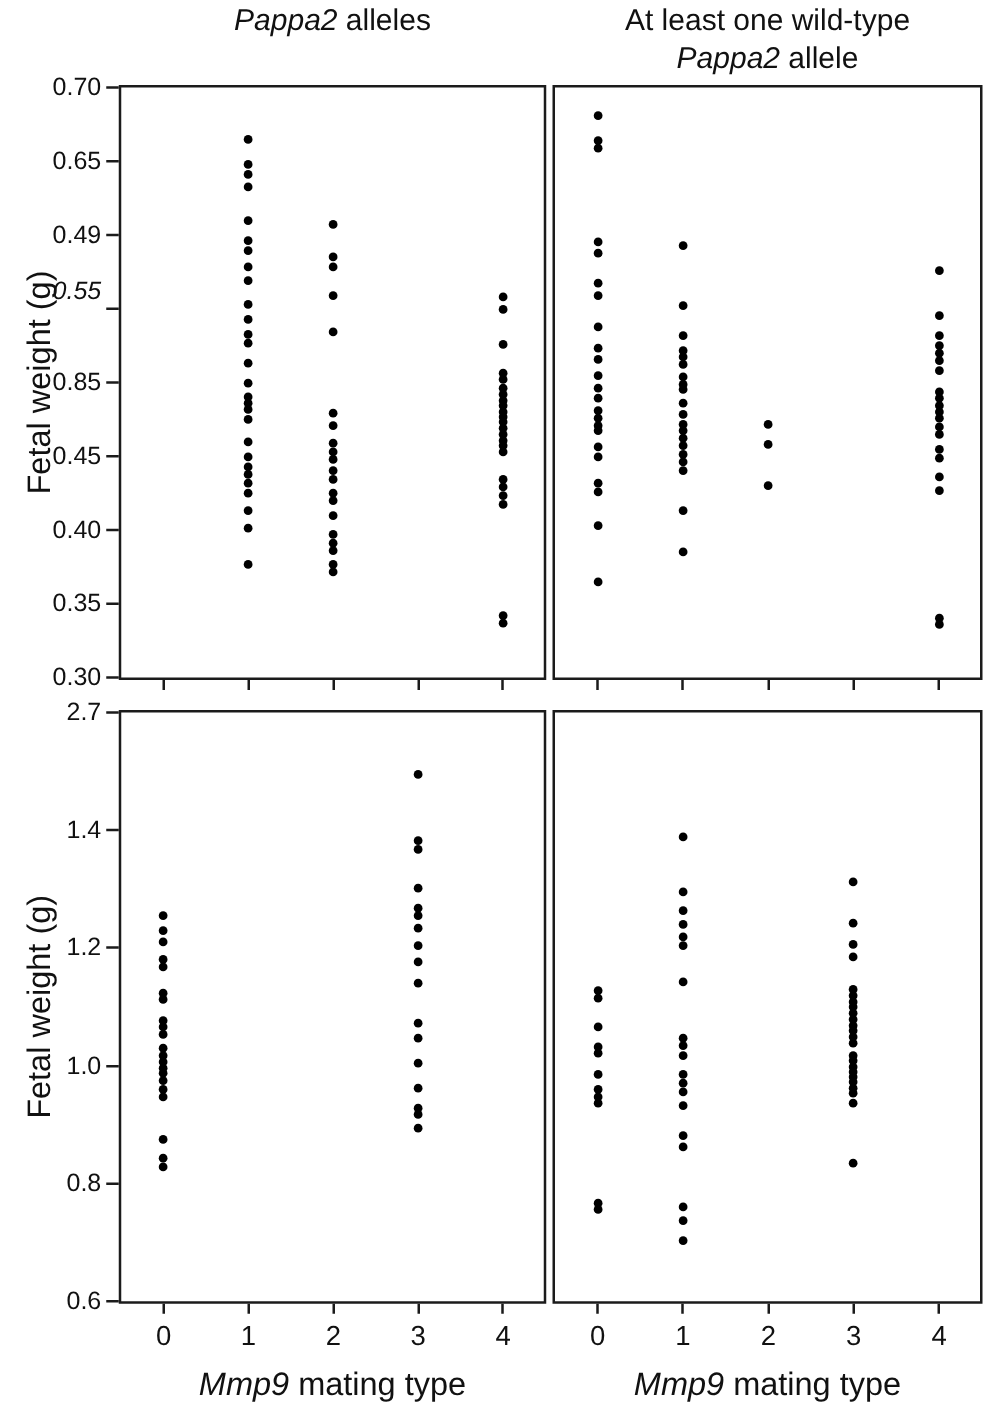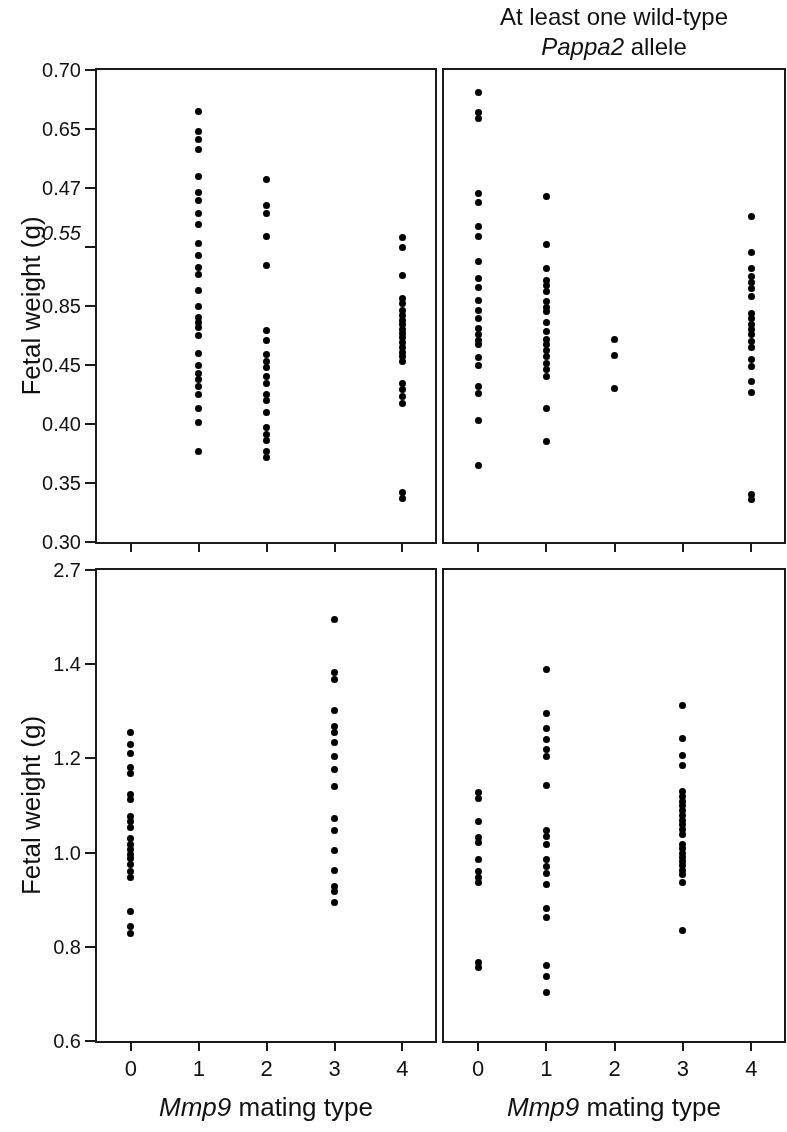--- a/index.html
+++ b/index.html
@@ -31,20 +31,21 @@
     position:absolute;text-align:center;font-size:26px;line-height:30px;color:#111;white-space:nowrap;
   }
   i{font-style:italic;}
 </style>
 </head>
 <body>
 
 <div class="fig">
 
   <div class="col-title" style="left:95px;top:2px;width:342px;">
+    <div><i>Pappa2</i><span> alleles</span></div>
   </div>
   <div class="col-title" style="left:442px;top:2px;width:344px;">
     <div>At least one wild-type</div>
     <div><i>Pappa2</i><span> allele</span></div>
   </div>
 
   <div class="ylab" style="left:16px;top:544px;width:476px;">Fetal weight (g)</div>
   <div class="ylab" style="left:16px;top:1043px;width:475px;">Fetal weight (g)</div>
 
   <div class="xlab" style="left:95px;top:1092px;width:342px;"><i>Mmp9</i><span> mating type</span></div>
@@ -54,21 +55,21 @@
     <div class="tick" style="left: 129.91px; top: 544px; width: 2px; height: 8px;"></div>
     <div class="tick" style="left: 197.797px; top: 544px; width: 2px; height: 8px;"></div>
     <div class="tick" style="left: 265.684px; top: 544px; width: 2px; height: 8px;"></div>
     <div class="tick" style="left: 333.571px; top: 544px; width: 2px; height: 8px;"></div>
     <div class="tick" style="left: 401.458px; top: 544px; width: 2px; height: 8px;"></div>
     <div class="tick" style="left: 85px; top: 69px; width: 10px; height: 2px;"></div>
     <div class="ytick-label" style="left: 33px; top: 58px;">0.70</div>
     <div class="tick" style="left: 85px; top: 128px; width: 10px; height: 2px;"></div>
     <div class="ytick-label" style="left: 33px; top: 117px;">0.65</div>
     <div class="tick" style="left: 85px; top: 187px; width: 10px; height: 2px;"></div>
-    <div class="ytick-label" style="left: 33px; top: 176px;">0.47</div>
+    <div class="ytick-label" style="left: 33px; top: 176px;">0.49</div>
     <div class="tick" style="left: 85px; top: 246px; width: 10px; height: 2px;"></div>
     <div class="ytick-label" style="left: 33px; top: 221px; font-style: italic;">0.55</div>
     <div class="tick" style="left: 85px; top: 305px; width: 10px; height: 2px;"></div>
     <div class="ytick-label" style="left: 33px; top: 294px;">0.85</div>
     <div class="tick" style="left: 85px; top: 364px; width: 10px; height: 2px;"></div>
     <div class="ytick-label" style="left: 33px; top: 353px;">0.45</div>
     <div class="tick" style="left: 85px; top: 423px; width: 10px; height: 2px;"></div>
     <div class="ytick-label" style="left: 33px; top: 412px;">0.40</div>
     <div class="tick" style="left: 85px; top: 482px; width: 10px; height: 2px;"></div>
     <div class="ytick-label" style="left: 33px; top: 471px;">0.35</div>

